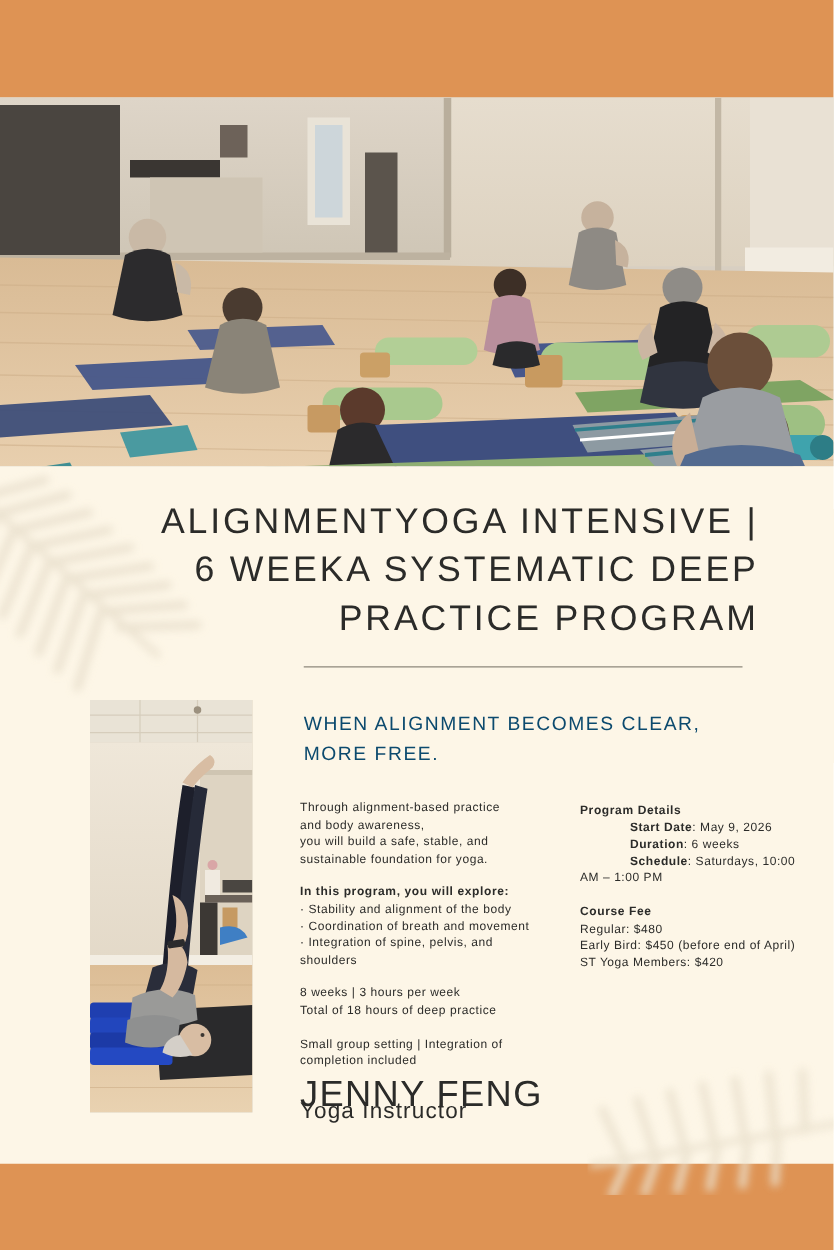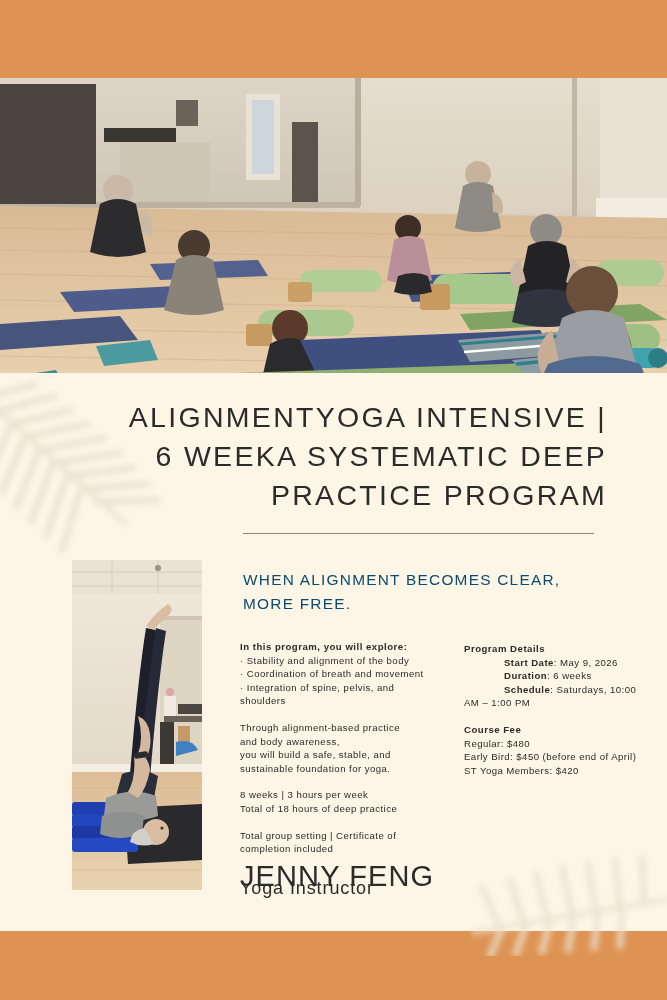--- a/index.html
+++ b/index.html
@@ -424,40 +424,40 @@
 
       <path d="M30 256 q22 -8 42 0 l-2 18 q-22 8 -42 0 Z" fill="#8f9090"></path>
       <circle cx="84" cy="272" r="13" fill="#d8bda3"></circle>
       <path d="M72 268 q-12 2 -14 14 q12 6 24 2 Z" fill="#d4cfc8"></path>
       <circle cx="90" cy="268" r="1.6" fill="#3a3632"></circle>
     </svg>
   </div>
 
   <div class="col-left">
     <p class="blk">
+      <span>Through alignment-based practice</span><br>
+      <span>and body awareness,</span><br>
+      <span>you will build a safe, stable, and</span><br>
+      <span>sustainable foundation for yoga.</span>
+    </p>
+
+    <p class="blk">
       <span class="hd">In this program, you will explore:</span><br>
       <span>· Stability and alignment of the body</span><br>
       <span>· Coordination of breath and movement</span><br>
       <span>· Integration of spine, pelvis, and shoulders</span>
     </p>
 
     <p class="blk">
-      <span>Through alignment-based practice</span><br>
-      <span>and body awareness,</span><br>
-      <span>you will build a safe, stable, and</span><br>
-      <span>sustainable foundation for yoga.</span>
-    </p>
-
-    <p class="blk">
       <span>8 weeks | 3 hours per week</span><br>
       <span>Total of 18 hours of deep practice</span>
     </p>
 
     <p>
-      <span>Total group setting | Certificate of</span><br>
+      <span>Small group setting | Integration of</span><br>
       <span>completion included</span>
     </p>
   </div>
 
   <div class="col-right">
     <p class="blk">
       <span class="hd">Program Details</span><br>
       <span class="lbl">Start Date</span><span>: May 9, 2026</span><br>
       <span class="lbl">Duration</span><span>: 6 weeks</span><br>
       <span class="lbl">Schedule</span><span>: Saturdays, 10:00 AM – 1:00 PM</span>

